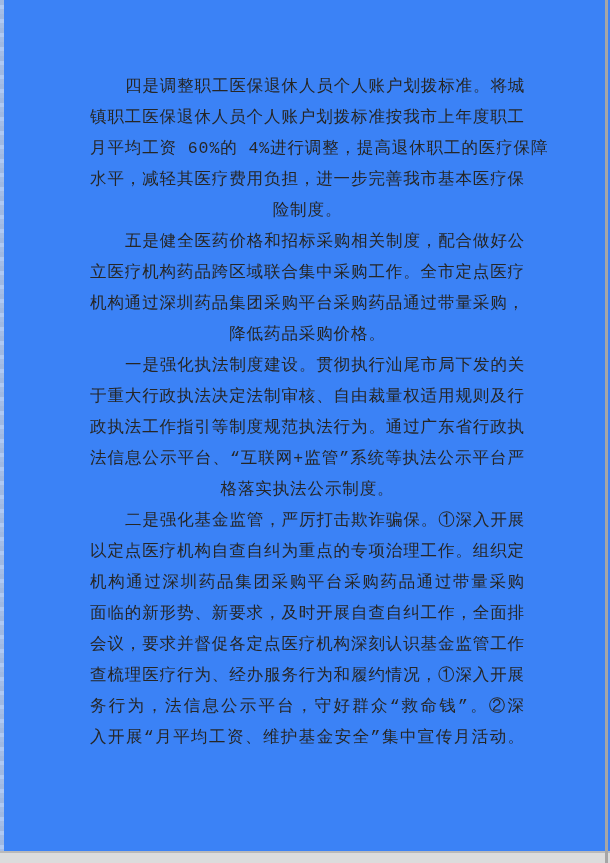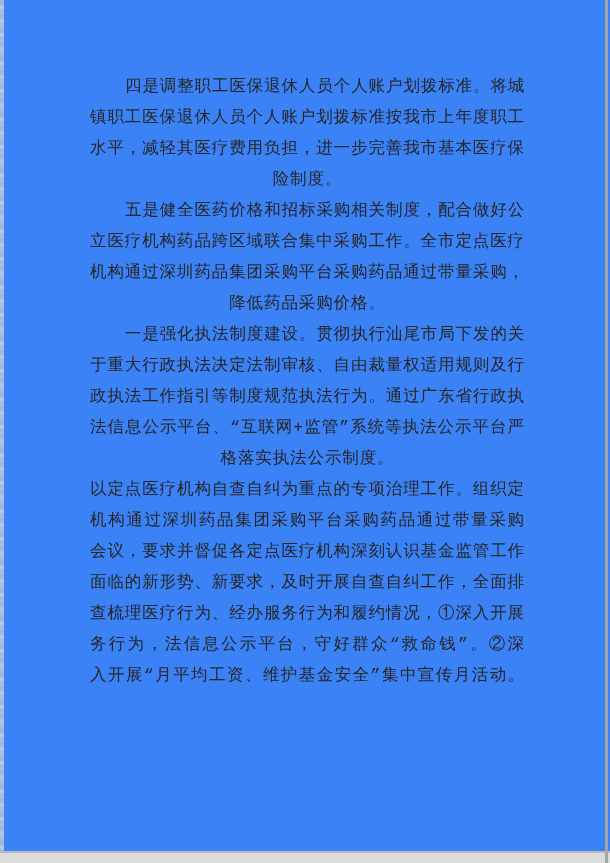--- a/index.html
+++ b/index.html
@@ -38,20 +38,21 @@
 
 <div class="page">
 
   <div class="edge-left"></div>
 
   <div class="content">
 
     <div class="para">
       <div class="line indent full">四是调整职工医保退休人员个人账户划拨标准。将城</div>
       <div class="line full">镇职工医保退休人员个人账户划拨标准按我市上年度职工</div>
+      <div class="line full">月平均工资 60%的 4%进行调整，提高退休职工的医疗保障</div>
       <div class="line full">水平，减轻其医疗费用负担，进一步完善我市基本医疗保</div>
       <div class="line">险制度。</div>
     </div>
 
     <div class="para">
       <div class="line indent full">五是健全医药价格和招标采购相关制度，配合做好公</div>
       <div class="line full">立医疗机构药品跨区域联合集中采购工作。全市定点医疗</div>
       <div class="line full">机构通过深圳药品集团采购平台采购药品通过带量采购，</div>
       <div class="line">降低药品采购价格。</div>
     </div>
@@ -59,24 +60,25 @@
 
     <div class="para">
       <div class="line indent full">一是强化执法制度建设。贯彻执行汕尾市局下发的关</div>
       <div class="line full">于重大行政执法决定法制审核、自由裁量权适用规则及行</div>
       <div class="line full">政执法工作指引等制度规范执法行为。通过广东省行政执</div>
       <div class="line full">法信息公示平台、“互联网+监管”系统等执法公示平台严</div>
       <div class="line">格落实执法公示制度。</div>
     </div>
 
     <div class="para">
+      <div class="line indent full">二是强化基金监管，严厉打击欺诈骗保。①深入开展</div>
       <div class="line full">以定点医疗机构自查自纠为重点的专项治理工作。组织定</div>
       <div class="line full">机构通过深圳药品集团采购平台采购药品通过带量采购</div>
+      <div class="line full">面临的新形势、新要求，及时开展自查自纠工作，全面排</div>
       <div class="line full">会议，要求并督促各定点医疗机构深刻认识基金监管工作</div>
-      <div class="line full">面临的新形势、新要求，及时开展自查自纠工作，全面排</div>
       <div class="line full">查梳理医疗行为、经办服务行为和履约情况，①深入开展</div>
       <div class="line full">务行为，法信息公示平台，守好群众“救命钱”。②深</div>
       <div class="line full">入开展“月平均工资、维护基金安全”集中宣传月活动。</div>
     </div>
 
   </div>
 
   <div class="edge-bottom"></div>
   <div class="edge-right-line"></div>
 

